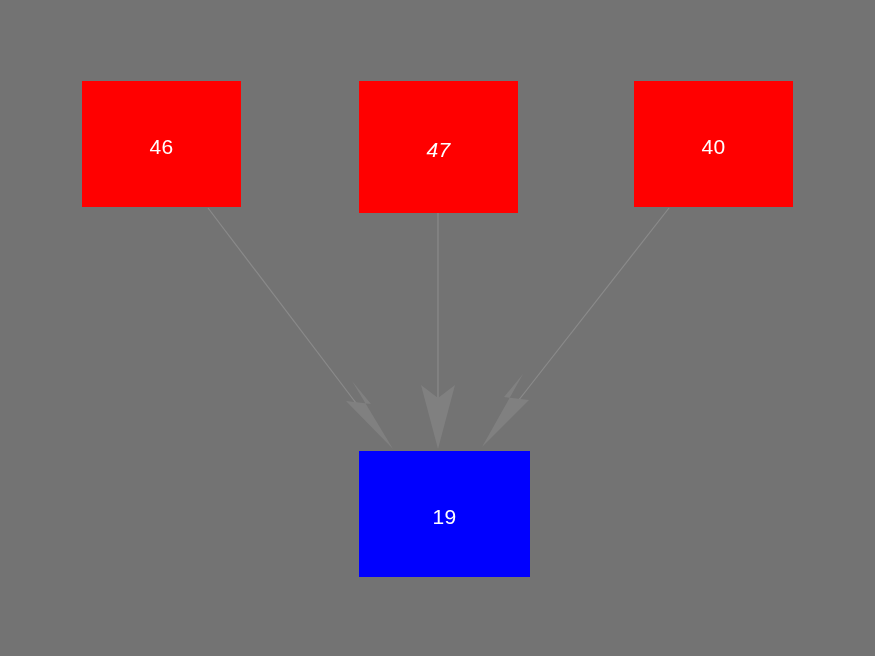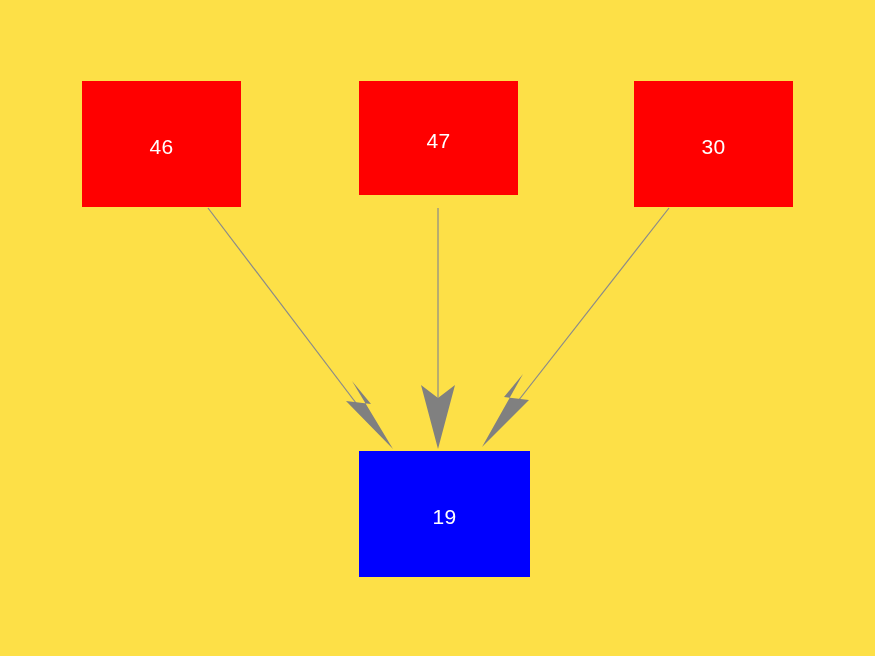--- a/index.html
+++ b/index.html
@@ -8,21 +8,21 @@
     padding: 0;
     background: #ffffff;
   }
   body {
     font-family: "Liberation Sans", sans-serif;
   }
   #canvas {
     position: relative;
     width: 875px;
     height: 656px;
-    background: #fde047;
+    background: #737373;
     overflow: hidden;
   }
   #edge-layer {
     position: absolute;
     left: 0;
     top: 0;
     width: 875px;
     height: 656px;
     pointer-events: none;
   }
@@ -62,25 +62,25 @@
     <g>
       <line x1="669" y1="208" x2="511" y2="410" stroke="#8a8a8a" stroke-width="1.2"></line>
       <path d="M 482 447 L 529 400 L 504 397 L 523 374 Z" fill="#808080"></path>
     </g>
   </svg>
 
   <div class="node" style="left:82px; top:81px; width:159px; height:126px; background:#ff0000;">
     <span class="node-label">46</span>
   </div>
 
-  <div class="node" style="left:359px; top:81px; width:159px; height:114px; background:#ff0000;">
+  <div class="node" style="left:359px; top:81px; width:159px; height:132px; background:#ff0000;font-style:italic;">
     <span class="node-label">47</span>
   </div>
 
   <div class="node" style="left:634px; top:81px; width:159px; height:126px; background:#ff0000;">
-    <span class="node-label">30</span>
+    <span class="node-label">40</span>
   </div>
 
   <div class="node" style="left:359px; top:451px; width:171px; height:126px; background:#0000ff;">
     <span class="node-label">19</span>
   </div>
 
 </div>
 
 </body></html>

